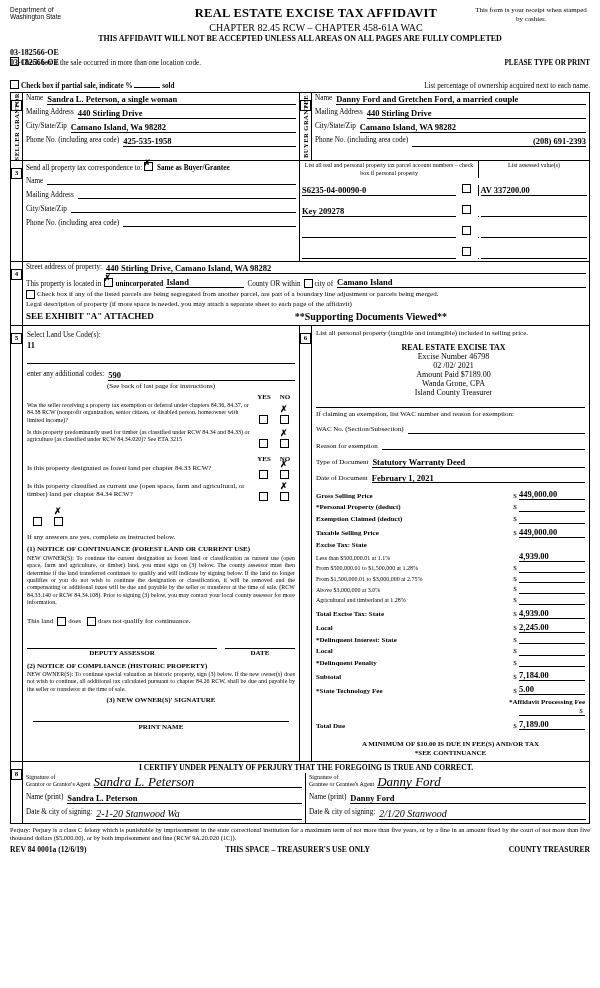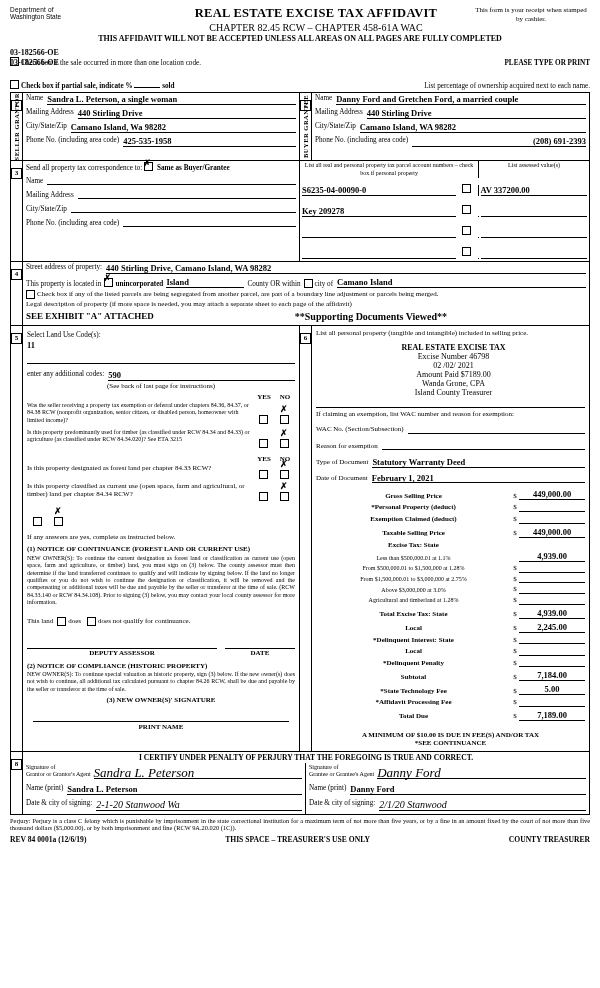--- a/index.html
+++ b/index.html
@@ -15,21 +15,21 @@
   .titleblock{flex:1;text-align:center;}
   .t1{font-weight:bold;font-size:12.5px;letter-spacing:.3px;}
   .t2{font-size:10px;margin-top:1px;}
   .t3{font-weight:bold;font-size:8px;margin-top:2px;}
   .receipt{width:118px;font-size:7px;text-align:center;line-height:9px;}
   .oe{font-size:8px;font-weight:bold;line-height:9.5px;}
   .oewrap{position:absolute;left:10px;top:48px;}
   .row-note{font-size:7.2px;margin-top:13px;}
   .cbx{display:inline-block;width:7px;height:7px;border:1px solid #000;vertical-align:-1px;margin-right:2px;}
   .bold{font-weight:bold;}
-  .right{text-align:center;}
+  .right{text-align:left;}
   .center{text-align:center;}
   .box{border:1px solid #000;}
   .num{display:inline-block;border:1px solid #000;width:9px;height:9px;font-size:7px;line-height:9px;text-align:center;font-weight:bold;background:#fff;}
   .vlabel{writing-mode:vertical-rl;transform:rotate(180deg);font-size:6.5px;font-weight:bold;letter-spacing:.5px;text-align:center;}
   .fld{border-bottom:1px solid #000;display:inline-block;}
   .hand{font-family:"Liberation Serif",serif;font-weight:bold;font-size:8.5px;}
   .lbl{font-size:7.2px;}
   .xsm{font-size:6px;line-height:7.4px;}
   .mid{font-size:7px;line-height:8.6px;}
   .flexr{display:flex;}
@@ -419,21 +419,21 @@
           <div style="display:flex;align-items:flex-end;margin-top:3px;">
               <div class="mid bold right" style="flex:1;">Subtotal</div>
               <div class="mid" style="width:8px;text-align:center;">$</div>
               <div class="fld hand right" style="width:66px;">7,184.00</div>
             </div>
           <div style="display:flex;align-items:flex-end;margin-top:3px;">
               <div class="mid bold right" style="flex:1;">*State Technology Fee</div>
               <div class="mid" style="width:8px;text-align:center;">$</div>
               <div class="fld hand right" style="width:66px;">5.00</div>
             </div>
-          <div style="display:flex;align-items:flex-end;margin-top:3px;">
+          <div style="display:flex;align-items:flex-end;margin-top:3px;flex-direction:column;">
               <div class="mid bold right" style="flex:1;">*Affidavit Processing Fee</div>
               <div class="mid" style="width:8px;text-align:center;">$</div>
               <div class="fld hand right" style="width:66px;"></div>
             </div>
           <div style="display:flex;align-items:flex-end;margin-top:3px;">
               <div class="mid bold right" style="flex:1;">Total Due</div>
               <div class="mid" style="width:8px;text-align:center;">$</div>
               <div class="fld hand right" style="width:66px;">7,189.00</div>
             </div>
         </div>

